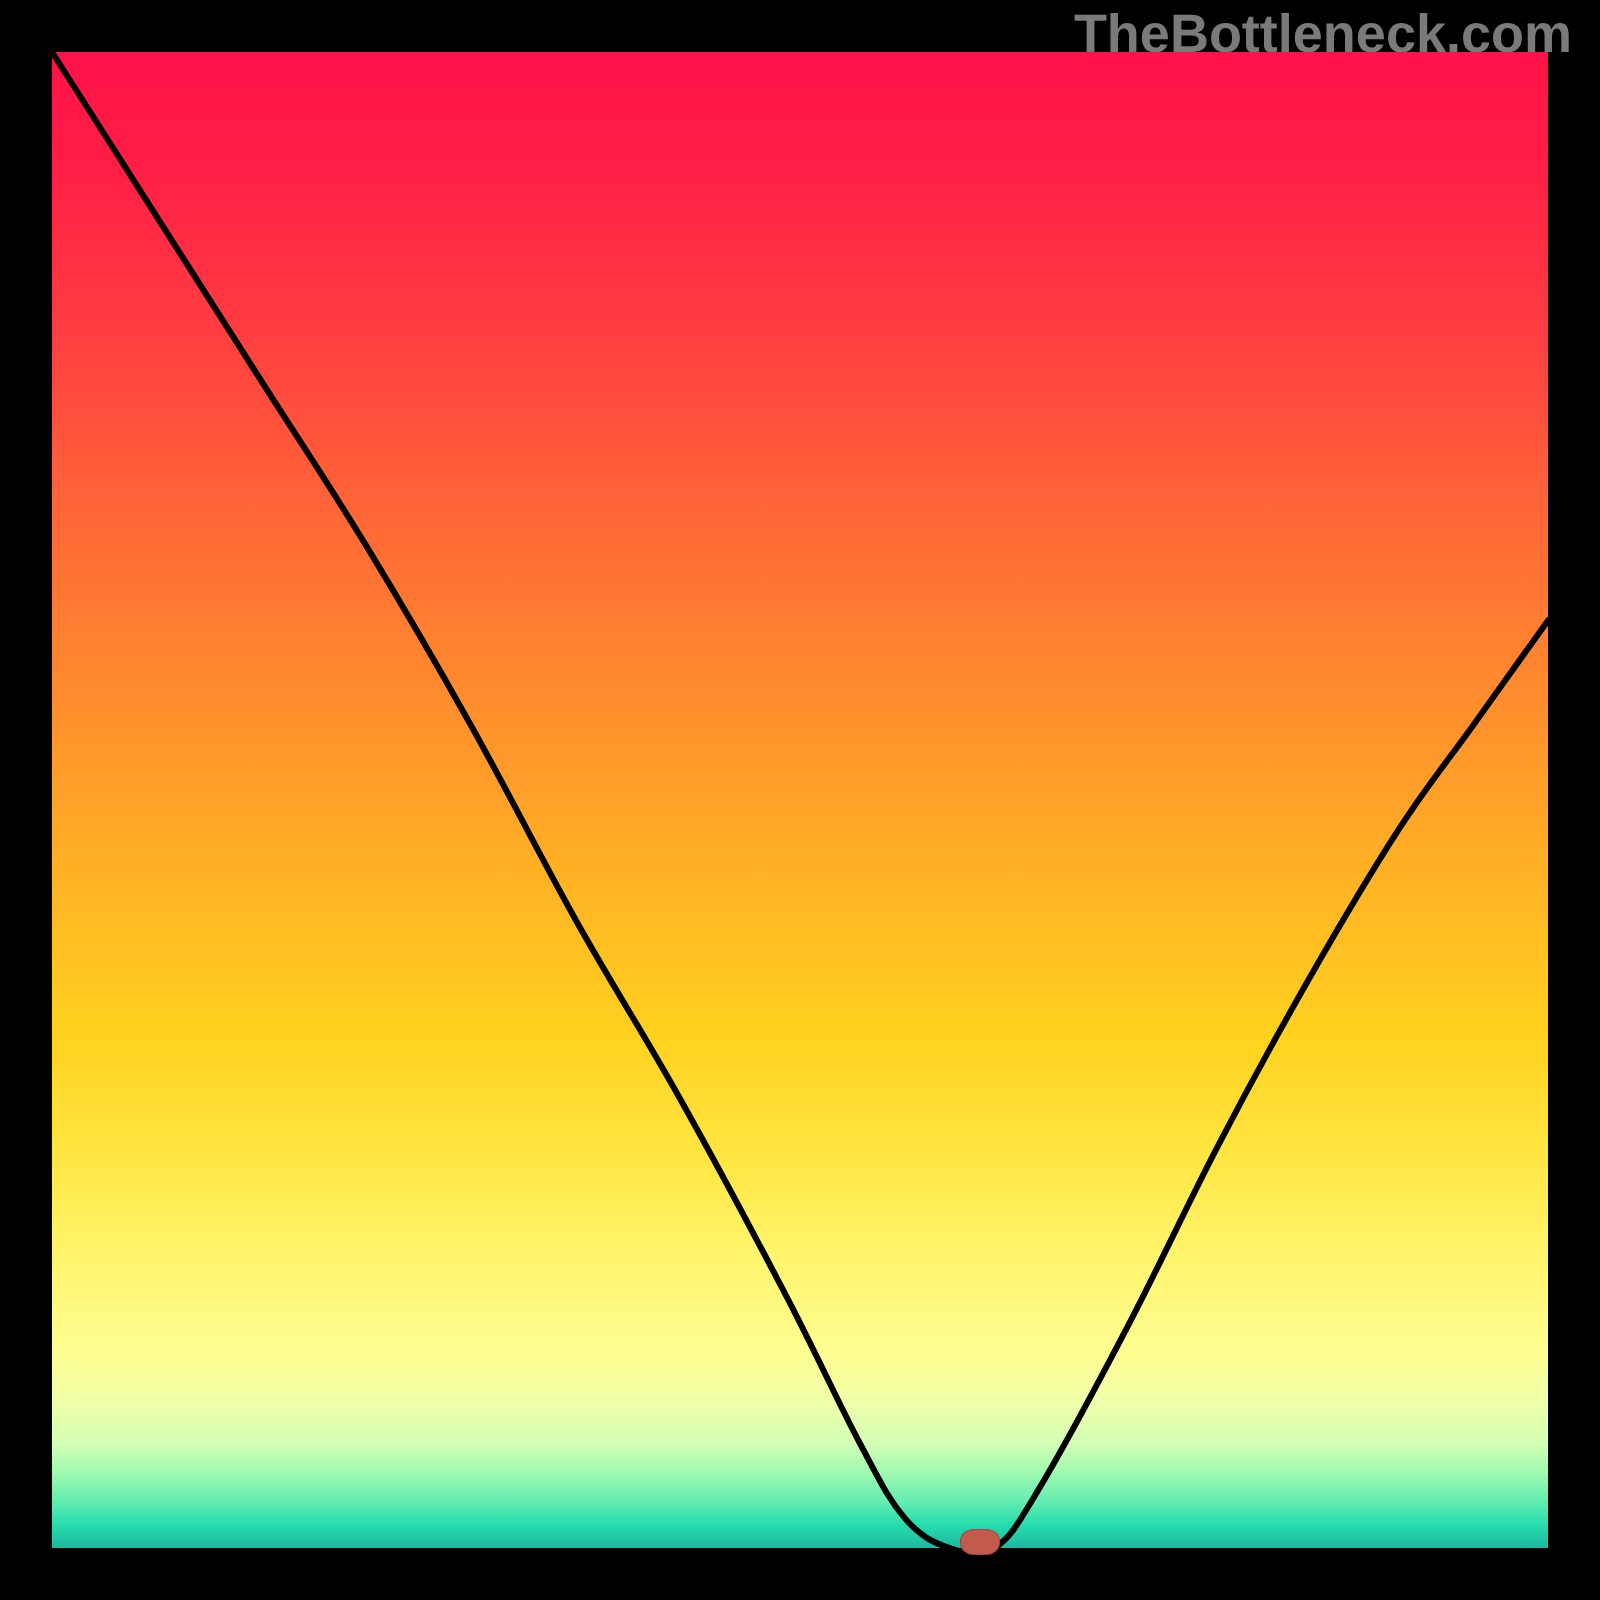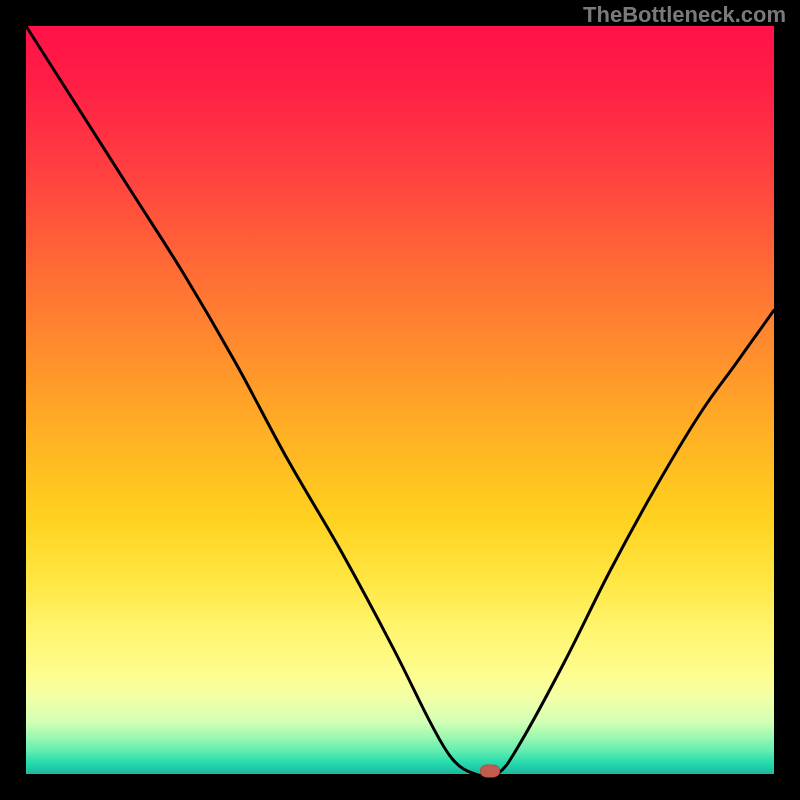--- a/index.html
+++ b/index.html
@@ -16,21 +16,21 @@
     left: 0;
     top: 0;
     width: 800px;
     height: 800px;
     background: #000;
   }
   .watermark {
     position: absolute;
     top: 2px;
     right: 14px;
-    font-size: 22px;
+    font-size: 27px;
     font-weight: 600;
     color: #7a7a7a;
     letter-spacing: 0px;
     user-select: none;
   }
   .plot-area {
     position: absolute;
     left: 26px;
     top: 26px;
     width: 748px;

